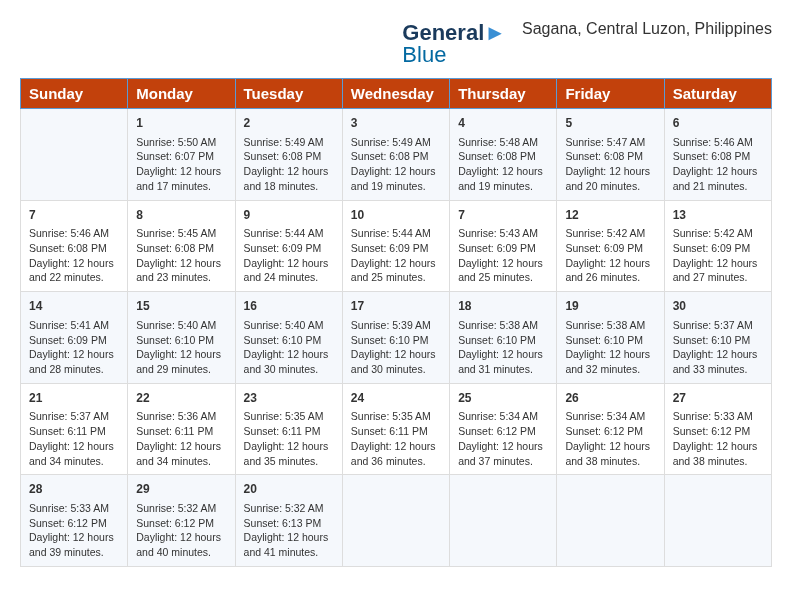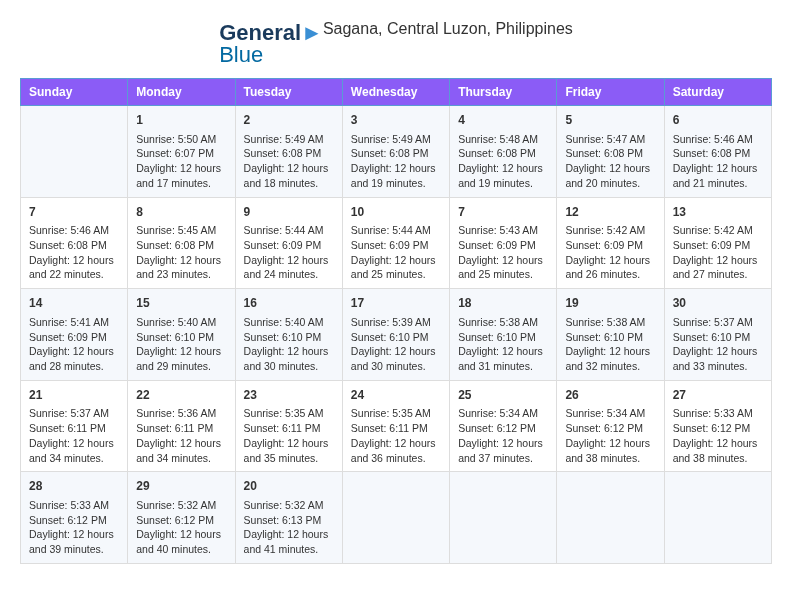--- a/index.html
+++ b/index.html
@@ -5,52 +5,53 @@
     * { box-sizing: border-box; margin: 0; padding: 0; }
     body {
       font-family: Arial, sans-serif;
       background: #fff;
       width: 792px;
       min-height: 612px;
       padding: 20px;
     }
     .header-area {
       display: flex;
-      justify-content: center;
+      justify-content: flex-end;
       align-items: flex-start;
       margin-bottom: 10px;
     }
     .logo {
       display: flex;
       flex-direction: column;
       align-items: flex-start;
     }
     .title-area {
       text-align: right;
     }
     .main-title {
       font-size: 36px;
       font-weight: bold;
       color: #1a3a5c;
     }
     .subtitle {
       font-size: 16px;
       color: #333;
+      margin-left: 16px;
     }
     table {
       width: 100%;
       border-collapse: collapse;
       font-size: 11px;
     }
     thead tr th {
-      background-color: #8b5cf6;
+      background-color: #c2410c;
       color: #fff;
       text-align: left;
       padding: 6px 8px;
-      font-size: 12px;
+      font-size: 15px;
       border: 1px solid #5a9ad4;
     }
     tbody tr td {
       vertical-align: top;
       padding: 6px 8px;
       border: 1px solid #ddd;
       color: #333;
       line-height: 1.4;
       min-height: 80px;
     }

